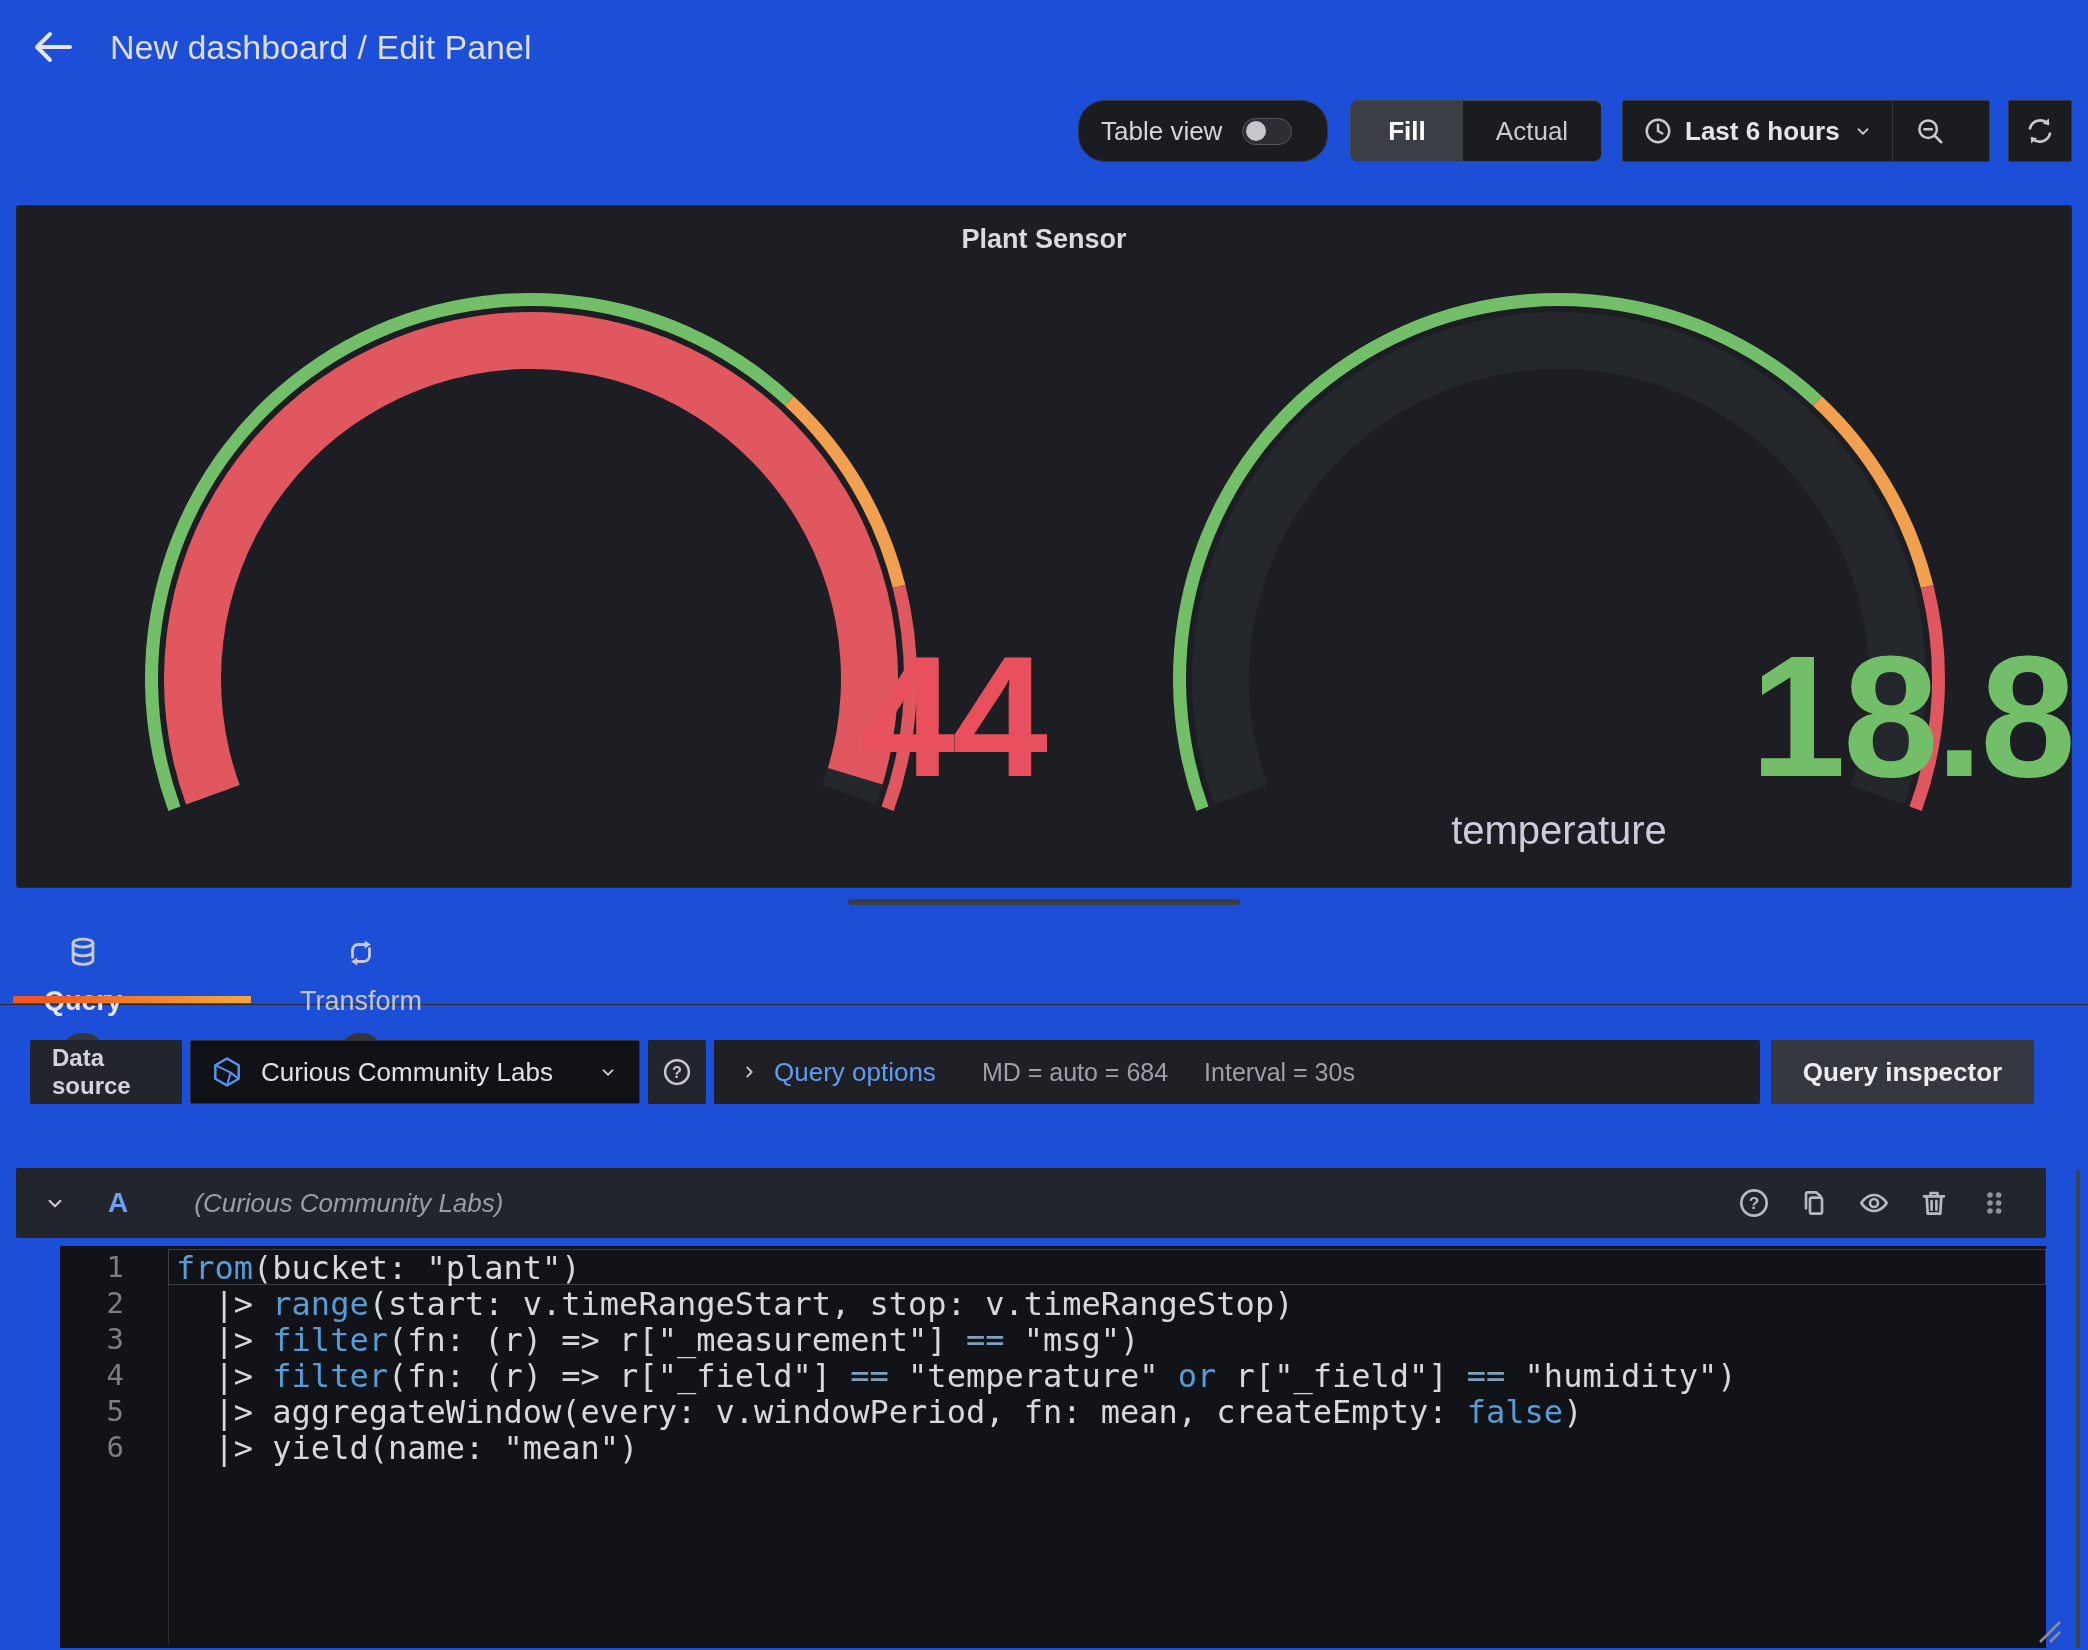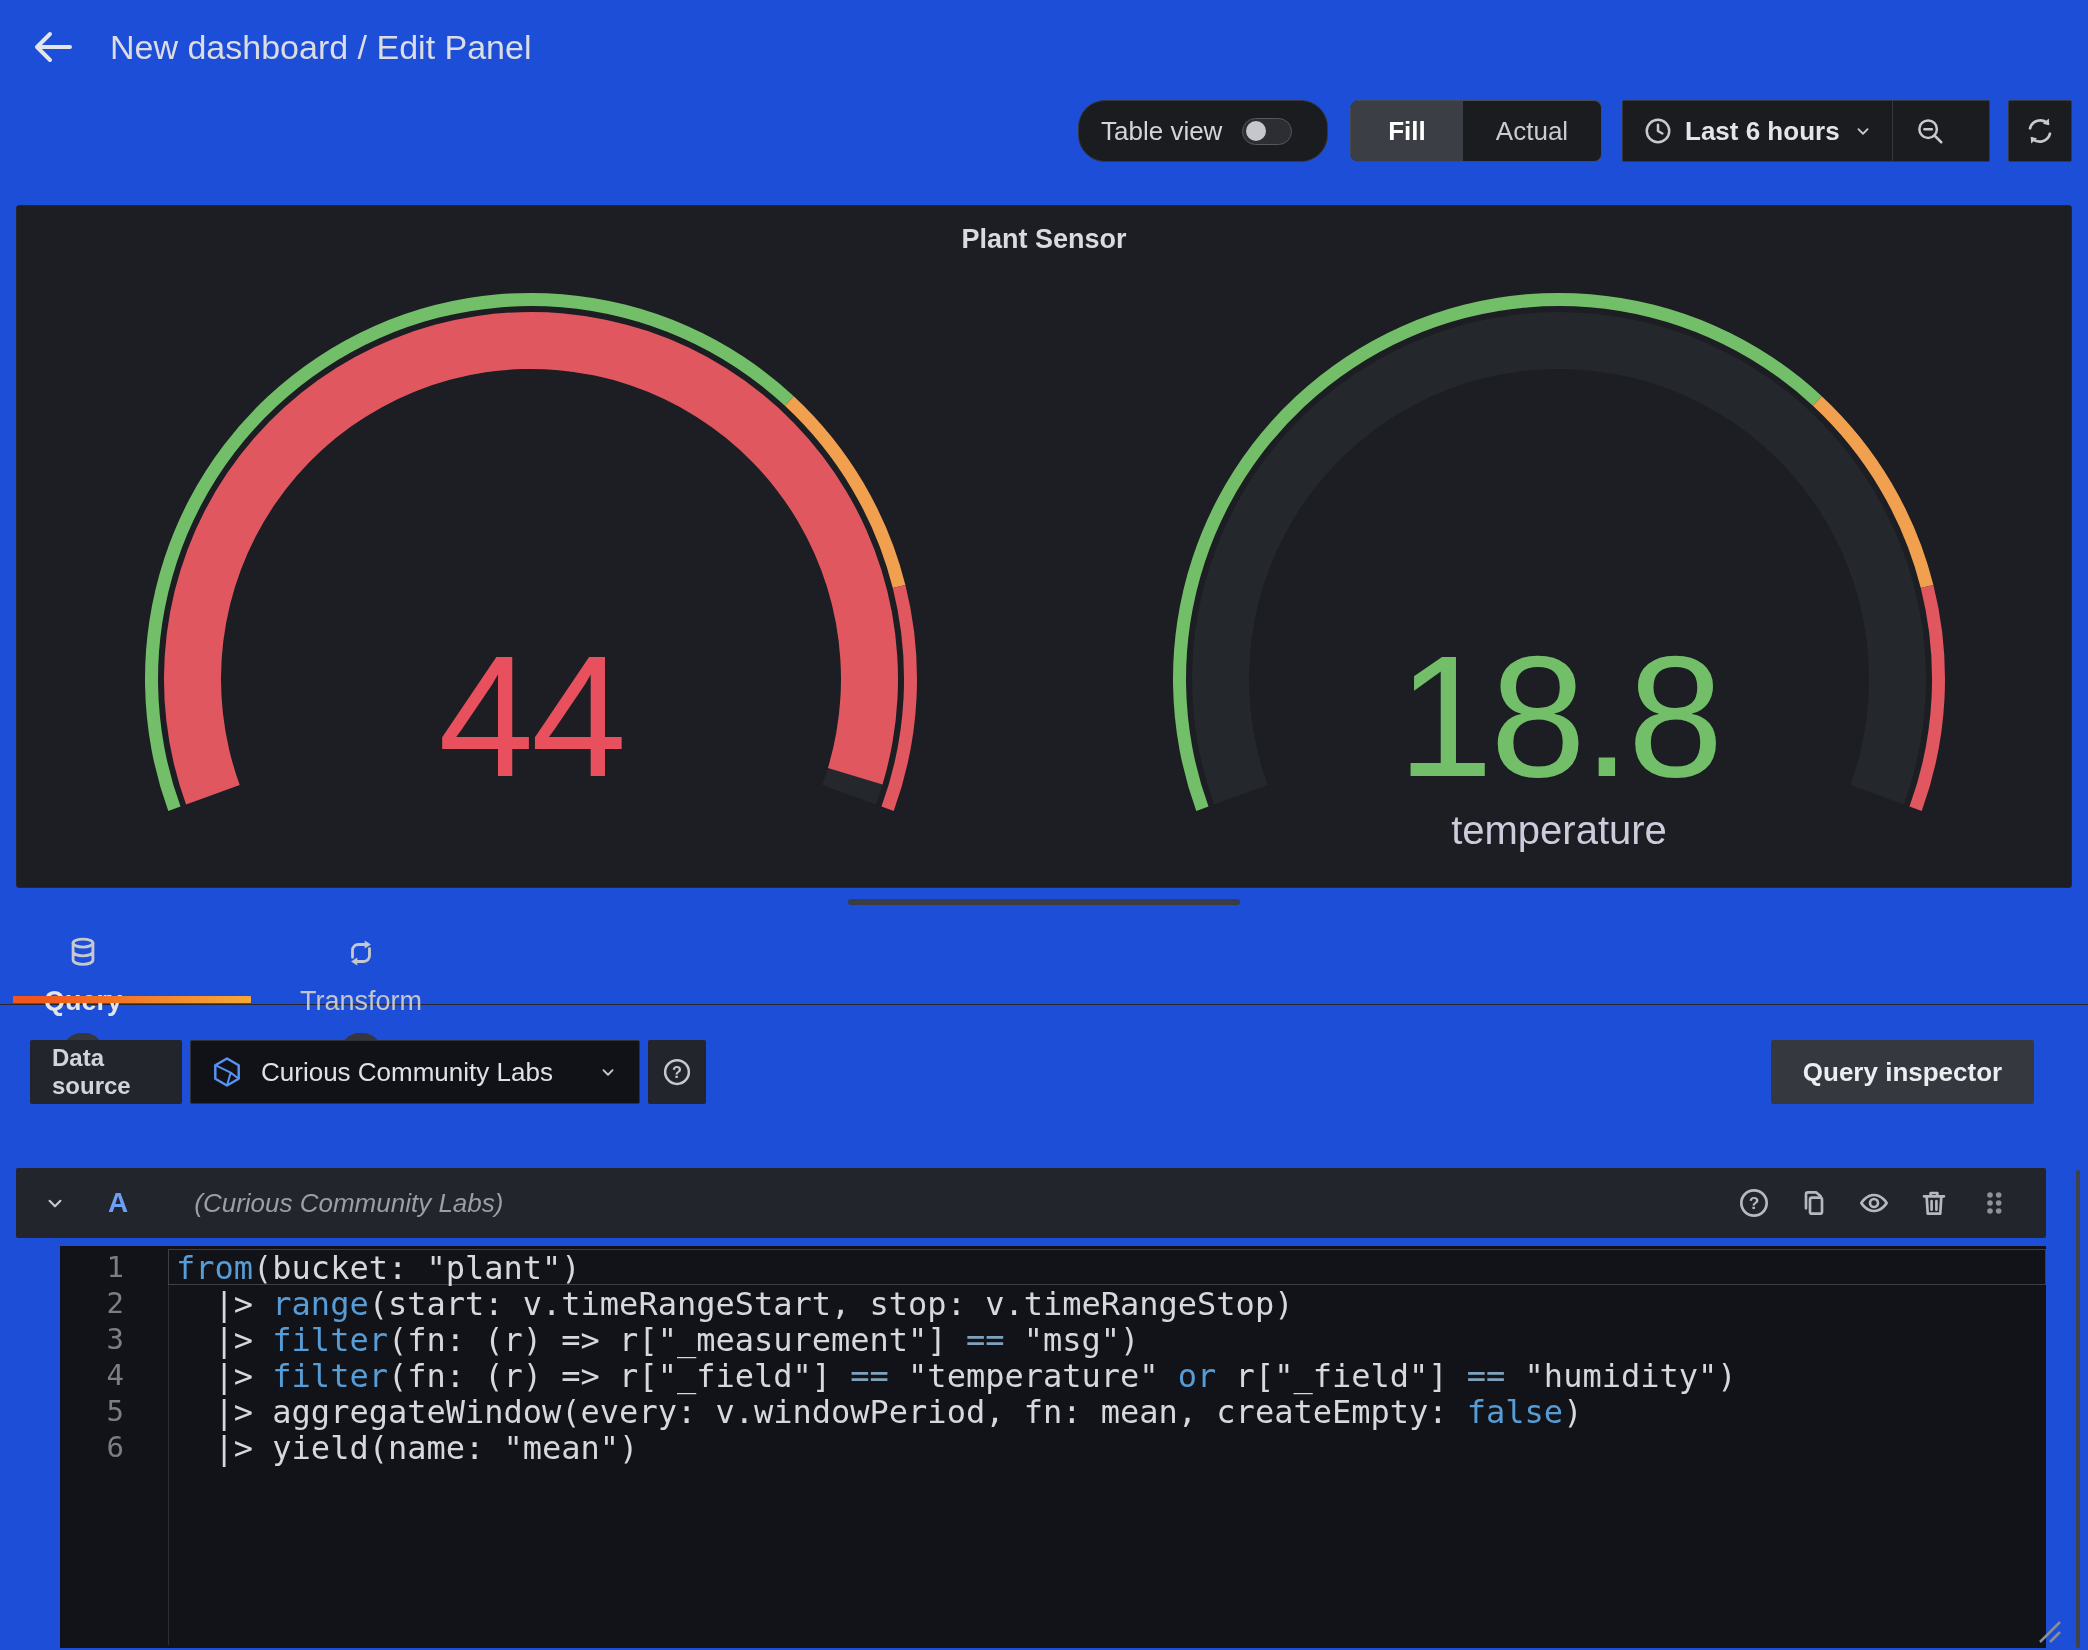--- a/index.html
+++ b/index.html
@@ -35,21 +35,21 @@
   .time-sep { width:1px; height:100%; background:#35383f; }
   .zoomout-btn { width:74px; height:100%; display:flex; align-items:center; justify-content:center; cursor:pointer; }
   .grp-refresh { left:2008px; width:64px; justify-content:center; cursor:pointer; }
 
   
   .panel { position:absolute; left:16px; top:205px; width:2056px; height:683px; background:#1c1e23; border:1px solid #25272c; border-radius:3px; }
   .panel-title { position:absolute; top:18px; left:0; width:100%; text-align:center; font-size:27px; font-weight:600; color:#dadbe0; }
   .gauge-half { position:absolute; top:0; width:1028px; height:683px; }
   .gauge-half.left { left:0; } .gauge-half.right { left:1028px; }
   .gauge-svg { position:absolute; left:0; top:0; }
-  .gauge-value { position:absolute; left:0; right:0; top:420px; text-align:center; font-size:172px; font-weight:400; line-height:180px; letter-spacing:-3px; }
+  .gauge-value { position:absolute; left:0; right:0; top:420px; text-align:right; font-size:172px; font-weight:700; line-height:180px; letter-spacing:-3px; }
   .gauge-value.red { color:#e8505e; }
   .gauge-value.green { color:#73bf69; }
   .gauge-label { position:absolute; left:0; right:0; top:601px; text-align:center; font-size:40px; line-height:46px; color:#ccccdc; }
 
   .pane-handle { position:absolute; left:848px; top:899px; width:392px; height:6px; border-radius:3px; background:#3a3d43; cursor:row-resize; }
 
   
   .tabs-row { position:absolute; left:0; top:936px; width:100%; height:69px; border-bottom:1px solid #26282d; }
   .tab { position:absolute; top:0; height:60px; display:flex; align-items:center; gap:16px; cursor:pointer;flex-direction:column; }
   .tab.query { left:44px; }
@@ -233,20 +233,30 @@
 
   <div class="ds-row-item help-btn">
     <span>
       <svg width="30" height="30" viewBox="0 0 24 24">
           <circle cx="12" cy="12" r="9.5" class="icon-stroke"></circle>
           <text x="12" y="16.5" text-anchor="middle" font-size="13" font-weight="bold" fill="#c7c9ce" font-family="Liberation Sans, sans-serif">?</text>
         </svg>
     </span>
   </div>
 
+  <div class="ds-row-item options-group">
+    <span class="qo-chevron">
+      <svg width="22" height="22" viewBox="0 0 24 24">
+          <path d="M10 7l5 5-5 5" class="icon-stroke"></path>
+        </svg>
+    </span>
+    <span class="qo-label">Query options</span>
+    <span class="qo-meta qo-md">MD = auto = 684</span>
+    <span class="qo-meta qo-interval">Interval = 30s</span>
+  </div>
 
   <div class="ds-row-item query-inspector-btn">Query inspector</div>
 
   <div class="query-header">
     <span class="qh-collapse">
       <svg width="26" height="26" viewBox="0 0 24 24">
           <path d="M7 10l5 5 5-5" class="icon-stroke"></path>
         </svg>
     </span>
     <span class="refid">A</span>

